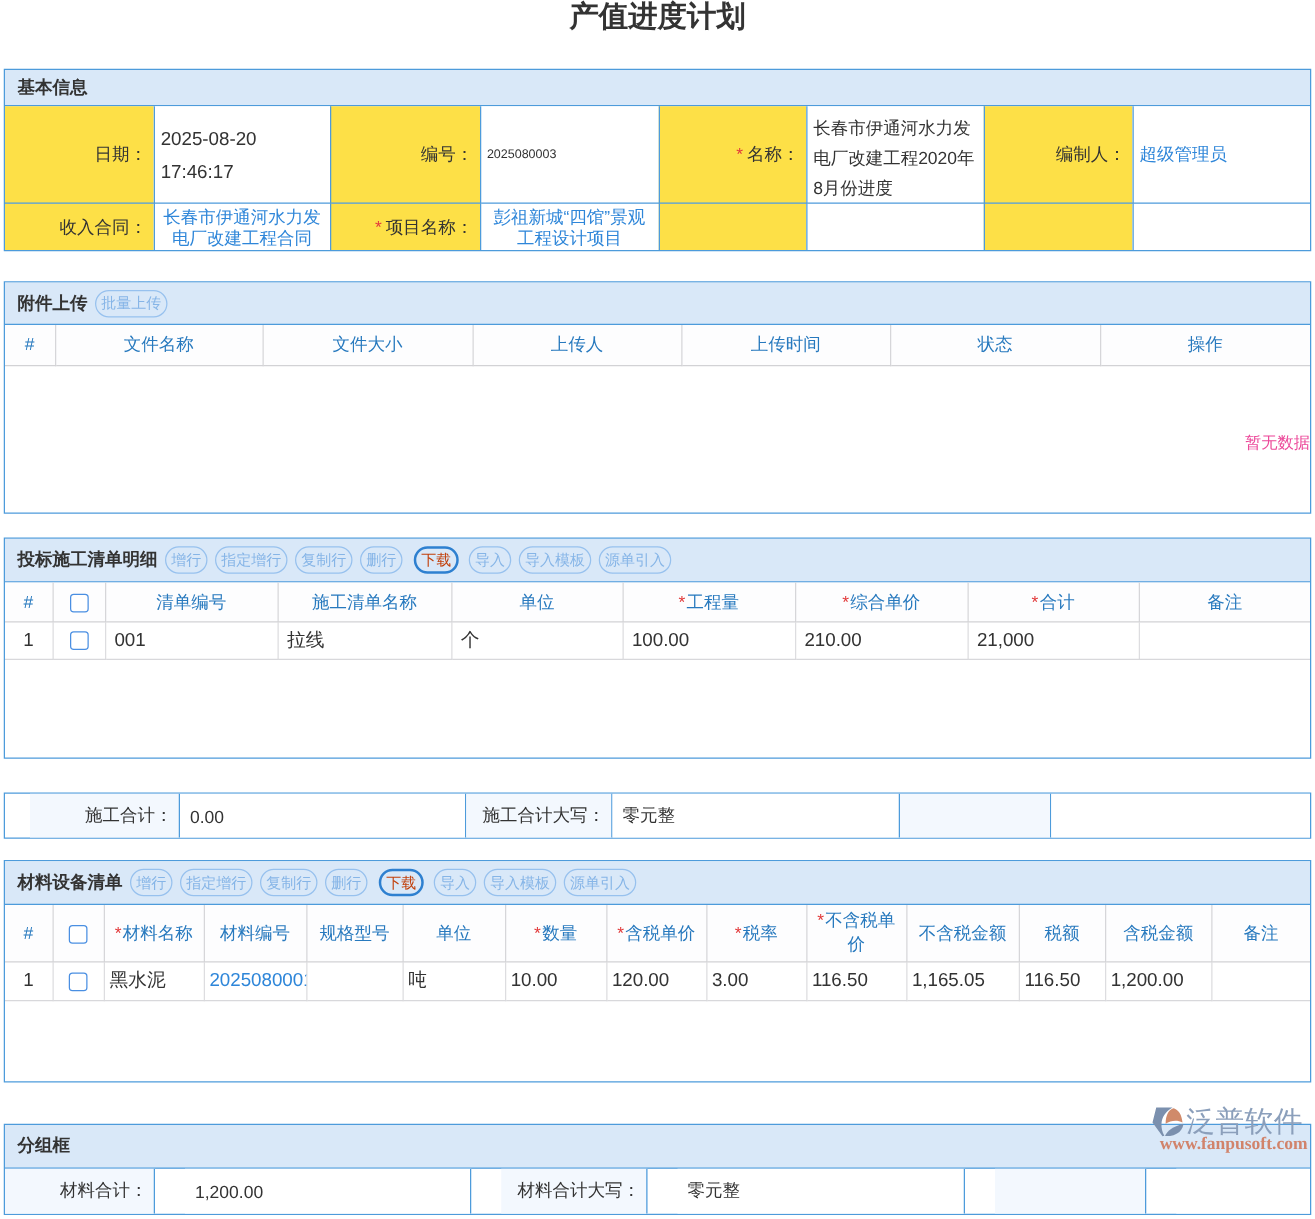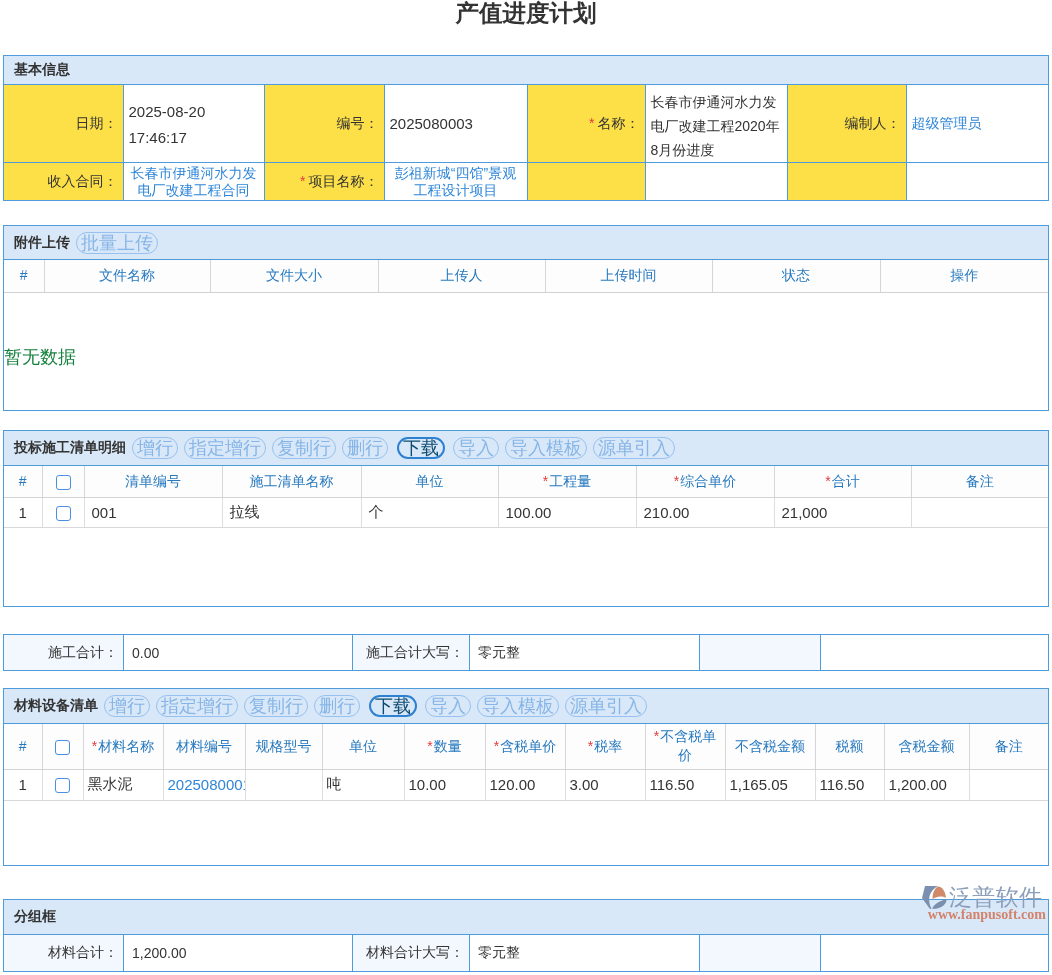--- a/index.html
+++ b/index.html
@@ -2,43 +2,43 @@
 <html lang="zh"><head>
 <meta charset="utf-8">
 <style>
 *{margin:0;padding:0;box-sizing:border-box;}
 html,body{width:1052px;height:975px;background:#fff;overflow:hidden;}
 body{font-family:"Liberation Sans",sans-serif;color:#333;font-size:14px;}
 #page{position:relative;width:1052px;height:975px;}
 .title{position:absolute;top:2px;left:0;width:1052px;text-align:center;font-size:23.5px;line-height:23px;font-weight:bold;color:#333;}
 .sec{position:absolute;left:3px;width:1046px;border:1px solid #4d9bdb;background:#fff;overflow:hidden;}
 .sechead{background:#d9e8f8;border-bottom:1px solid #4d9bdb;display:flex;align-items:center;padding-left:10px;font-weight:bold;font-size:14px;color:#333;}
-.btn{display:inline-flex;align-items:center;justify-content:center;border:1px solid #97c1ee;border-radius:11px;color:#86b5e7;font-size:18px;font-weight:normal;padding:0 4px;height:22px;margin-left:6px;background:transparent;letter-spacing:0;}
+.btn{display:inline-flex;align-items:center;justify-content:center;border:1px solid #97c1ee;border-radius:11px;color:#86b5e7;font-size:12px;font-weight:normal;padding:0 4px;height:22px;margin-left:6px;background:transparent;letter-spacing:0;}
 .btn:first-of-type{margin-left:6px;}
-.btn.dark{border:2px solid #2e80d0;color:#0c4a6e;padding:0 4px;margin-left:9px;margin-right:2px;}
+.btn.dark{border:2px solid #2e80d0;color:#c2410c;padding:0 4px;margin-left:9px;margin-right:2px;}
 table{border-collapse:collapse;width:100%;}
 
 .binfo td{border:1px solid #4d9bdb;font-size:14px;vertical-align:middle;}
 .binfo td.lab{background:#fde047;text-align:right;padding:0 5px 0 2px;color:#333;}
 .binfo td.val{background:#fff;text-align:left;padding:2px 5px;}
 .binfo tr:first-child td{border-top:none;}
 .binfo td:first-child{border-left:none;}
 .binfo td:last-child{border-right:none;}
 .binfo tr:last-child td{border-bottom:none;}
 .req{color:#e23b3c;margin-right:1px;}
 .binfo .req{margin-right:3px;}
 a.lnk{color:#2e86d9;text-decoration:none;}
 
 .grid th{font-size:14px;font-weight:normal;color:#2779be;border-right:1px solid #d6d6d9;border-bottom:1px solid #d2d2d5;background:#fdfdfe;text-align:center;vertical-align:middle;padding:2px 3px;line-height:19px;}
 .grid th:last-child{border-right:none;}
 .grid td{font-size:15px;color:#333;border-right:1px solid #dddde0;border-bottom:1px solid #d8d8db;background:#fff;text-align:left;padding:2px 7px;vertical-align:middle;white-space:nowrap;overflow:hidden;}
 .grid td:last-child{border-right:none;}
 .grid td.c{text-align:center;padding:2px 2px;}
 .cb{display:inline-block;width:15px;height:15px;border:1.5px solid #4a8fe2;border-radius:3px;background:#fff;vertical-align:middle;}
-.nodata{color:#15803d;font-size:18px;text-align:left;}
+.nodata{color:#ec4899;font-size:13px;text-align:right;}
 .mat td{padding:2px 4px;}
 .mat td.c{padding:2px 2px;}
 
 .trow{position:absolute;left:3px;width:1046px;border:1px solid #4d9bdb;display:flex;}
 .trow .tl,.tl2{background:#f3f8fe;display:flex;align-items:center;justify-content:flex-end;padding-right:5px;border-right:1px solid #4d9bdb;}
 .trow .tv,.tv2{background:#fff;display:flex;align-items:center;padding-left:8px;border-right:1px solid #4d9bdb;}
 .last{border-right:none !important;}
 </style>
 </head>
 <body>
@@ -56,21 +56,21 @@
         <col style="width:118px">
           <col style="width:142px">
           <col style="width:119px">
           <col>
       </colgroup>
       <tbody>
           <tr style="height:77px;">
         <td class="lab">日期：</td>
         <td class="val" style="line-height:26px;font-size:15px;padding-top:5px;">2025-08-20<br>17:46:17</td>
         <td class="lab">编号：</td>
-        <td class="val" style="font-size:15px;">2025080003</td>
+        <td class="val" style="font-size:10px;">2025080003</td>
         <td class="lab"><span class="req">*</span>名称：</td>
         <td class="val" style="line-height:24px;padding:5px 5px 0;">长春市伊通河水力发电厂改建工程2020年8月份进度</td>
         <td class="lab">编制人：</td>
         <td class="val"><a class="lnk">超级管理员</a></td>
       </tr>
       <tr style="height:38px;">
         <td class="lab">收入合同：</td>
         <td class="val" style="text-align:center;padding:2px 4px;line-height:17px;"><a class="lnk">长春市伊通河水力发电厂改建工程合同</a></td>
         <td class="lab"><span class="req">*</span>项目名称：</td>
         <td class="val" style="text-align:center;padding:2px 4px;line-height:17px;"><a class="lnk">彭祖新城“四馆”景观工程设计项目</a></td>
@@ -144,21 +144,21 @@
             <td>个</td>
         <td>100.00</td>
             <td>210.00</td>
             <td>21,000</td>
             <td></td>
       </tr>
     </tbody>
       </table>
   </div>
 
-  <div class="trow" style="top:634px;height:37px;">
+  <div class="trow" style="top:634px;height:37px;padding-left:20px;">
     <div class="tl" style="width:120px;">施工合计：</div>
     <div class="tv" style="width:229px;">0.00</div>
     <div class="tl" style="width:117px;">施工合计大写：</div>
     <div class="tv" style="width:230px;">零元整</div>
     <div class="tl" style="width:121px;"></div>
     <div class="tv last" style="flex:1;"></div>
   </div>
 
   <div class="sec" style="top:688px;height:178px;">
     <div class="sechead" style="height:35px;">材料设备清单<span class="btn">增行</span><span class="btn">指定增行</span><span class="btn">复制行</span><span class="btn">删行</span><span class="btn dark">下载</span><span class="btn">导入</span><span class="btn">导入模板</span><span class="btn">源单引入</span></div>
@@ -211,21 +211,21 @@
             <td>116.50</td>
             <td>1,200.00</td>
             <td></td>
       </tr>
     </tbody>
       </table>
   </div>
 
   <div class="sec" style="top:899px;height:73px;">
     <div class="sechead" style="height:35px;">分组框</div>
-    <div style="display:flex;height:36px;">
+    <div style="display:flex;height:36px;gap:24px;">
       <div class="tl2" style="width:120px;">材料合计：</div>
       <div class="tv2" style="width:229px;">1,200.00</div>
       <div class="tl2" style="width:117px;">材料合计大写：</div>
       <div class="tv2" style="width:230px;">零元整</div>
       <div class="tl2" style="width:121px;"></div>
       <div class="tv2 last" style="flex:1;"></div>
     </div>
   </div>
 
   <div style="position:absolute;left:918px;top:882px;width:134px;height:42px;">

